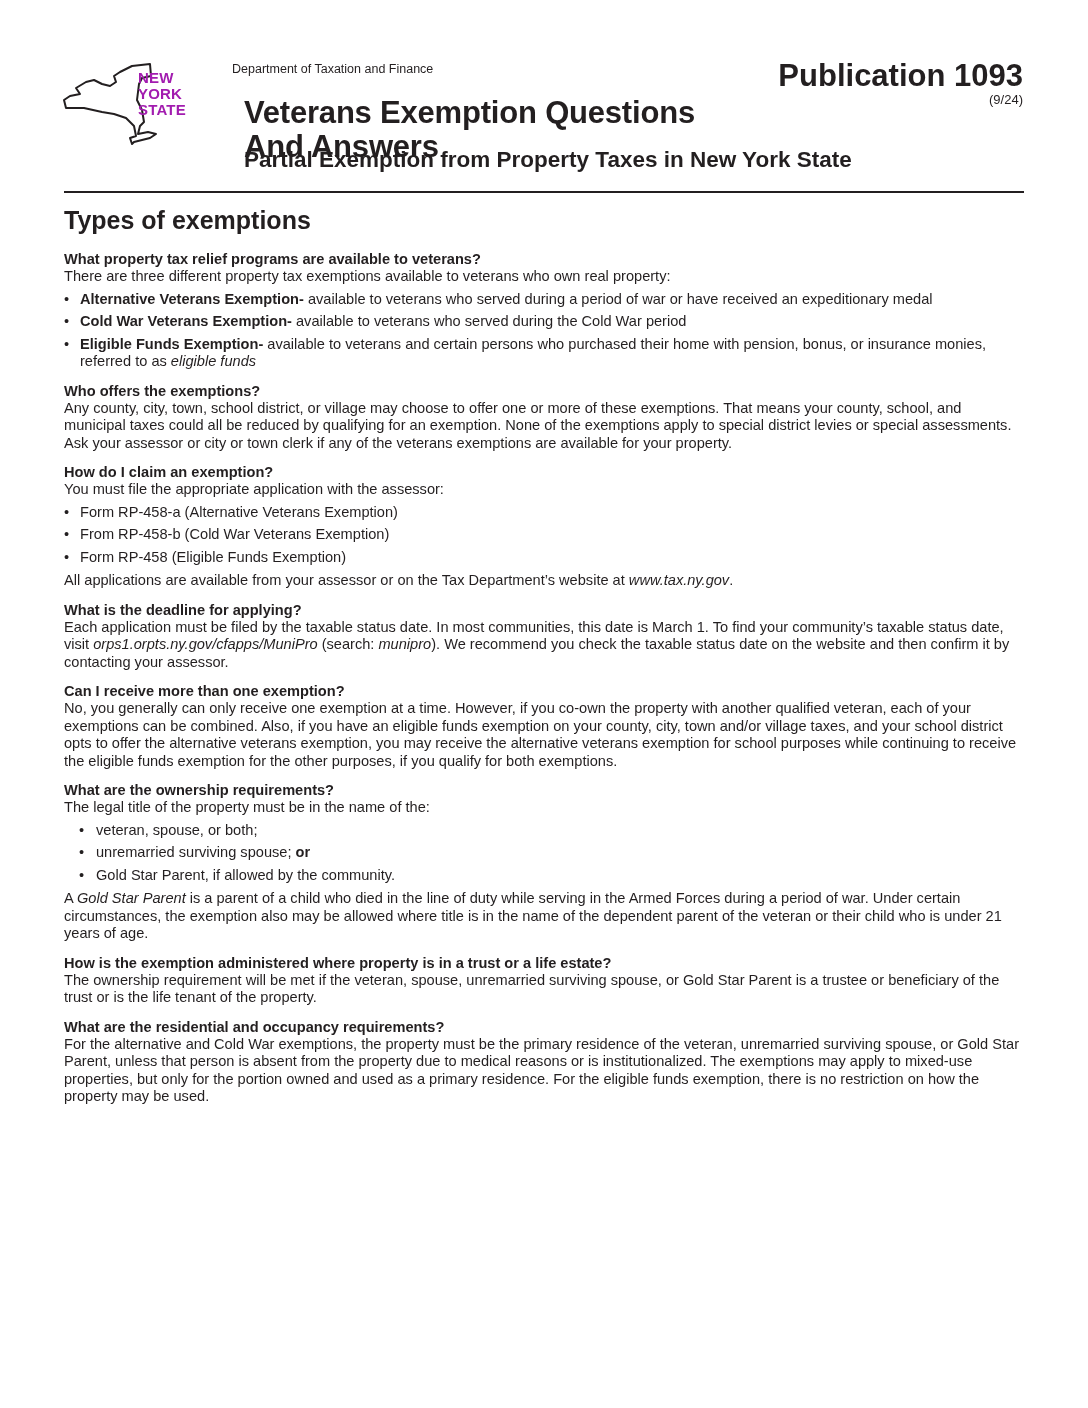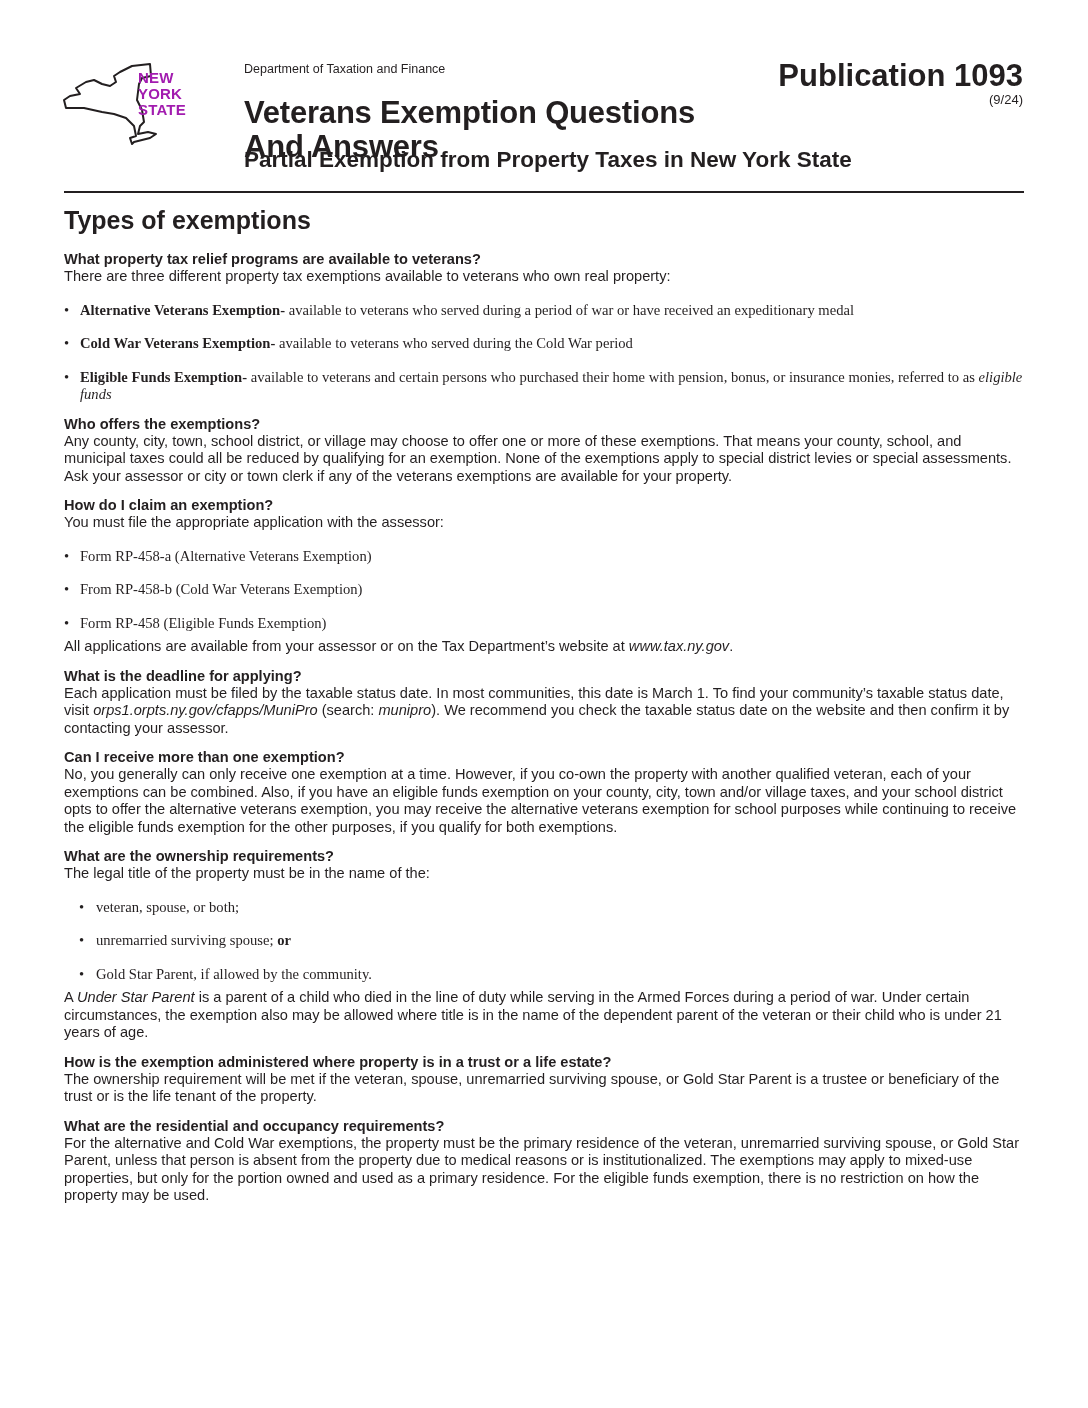--- a/index.html
+++ b/index.html
@@ -7,40 +7,40 @@
       width: 1088px; height: 1408px; position: relative; overflow: hidden;
       font-family: "Liberation Sans", sans-serif; color: #231f20;
     }
     .logo { position: absolute; left: 62px; top: 60px; width: 140px; height: 90px; }
     .logo svg { position: absolute; left: 0; top: 0; }
     .logo-text {
       position: absolute; left: 76px; top: 10px;
       font-family: "Liberation Sans", sans-serif; font-weight: 700;
       font-size: 15px; line-height: 16px; letter-spacing: 0.2px; color: #a21caf;
     }
-    .dept { position: absolute; left: 244px; top: 62px; font-size: 12.5px; }
+    .dept { position: absolute; left: 232px; top: 62px; font-size: 12.5px; }
     .title {
       position: absolute; left: 244px; top: 96px; font-size: 31px; font-weight: 700;
       line-height: 34px; margin: 0; letter-spacing: -0.2px;
     }
     .subtitle {
       position: absolute; left: 244px; top: 147px; font-size: 22.5px; font-weight: 700; margin: 0;
     }
     .pub {
       position: absolute; right: 65px; top: 58px; font-size: 31px; font-weight: 700; text-align: left;
     }
     .pubdate { position: absolute; right: 65px; top: 92px; font-size: 13px; text-align: center; }
     .rule { position: absolute; left: 64px; top: 191px; width: 960px; height: 2px; background: #231f20; }
     .content { position: absolute; left: 64px; top: 206px; width: 960px; }
     .section-title { font-size: 25px; font-weight: 700; margin: 0 0 15px 0; }
     .q { font-size: 14.6px; font-weight: 700; margin: 0; line-height: 18px; }
     .p { font-size: 14.6px; margin: 0; line-height: 17.5px; }
     .qa { margin-bottom: 11px; }
     ul { list-style: none; margin: 0; padding: 0; }
-    ul li { position: relative; padding-left: 16px; font-size: 14.6px; line-height: 17.5px; margin-top: 16px; font-family: Liberation Serif, serif; }
+    ul li { position: relative; padding-left: 16px; font-size: 14.6px; line-height: 17.5px; margin-top: 5px; }
     ul li::before { content: "•"; position: absolute; left: 0; top: 0; }
     ul.indent li { padding-left: 32px; }
     ul.indent li::before { left: 15px; }
     .p.after-list { margin-top: 6px; }
     b { font-weight: 700; }
     i { font-style: italic; }
   </style>
 </head>
 <body>
 
@@ -105,21 +105,21 @@
   </div>
 
   <div class="qa">
     <p class="q">What are the ownership requirements?</p>
     <p class="p">The legal title of the property must be in the name of the:</p>
     <ul class="indent">
       <li>veteran, spouse, or both;</li>
       <li><span>unremarried surviving spouse; </span><b>or</b></li>
       <li>Gold Star Parent, if allowed by the community.</li>
     </ul>
-    <p class="p after-list"><span>A </span><i>Under Star Parent</i><span> is a parent of a child who died in the line of duty while serving in the Armed Forces during a period of war. Under certain circumstances, the exemption also may be allowed where title is in the name of the dependent parent of the veteran or their child who is under 21 years of age.</span></p>
+    <p class="p after-list"><span>A </span><i>Gold Star Parent</i><span> is a parent of a child who died in the line of duty while serving in the Armed Forces during a period of war. Under certain circumstances, the exemption also may be allowed where title is in the name of the dependent parent of the veteran or their child who is under 21 years of age.</span></p>
   </div>
 
   <div class="qa">
     <p class="q">How is the exemption administered where property is in a trust or a life estate?</p>
     <p class="p">The ownership requirement will be met if the veteran, spouse, unremarried surviving spouse, or Gold Star Parent is a trustee or beneficiary of the trust or is the life tenant of the property.</p>
   </div>
 
   <div class="qa">
     <p class="q">What are the residential and occupancy requirements?</p>
     <p class="p">For the alternative and Cold War exemptions, the property must be the primary residence of the veteran, unremarried surviving spouse, or Gold Star Parent, unless that person is absent from the property due to medical reasons or is institutionalized. The exemptions may apply to mixed-use properties, but only for the portion owned and used as a primary residence. For the eligible funds exemption, there is no restriction on how the property may be used.</p>

